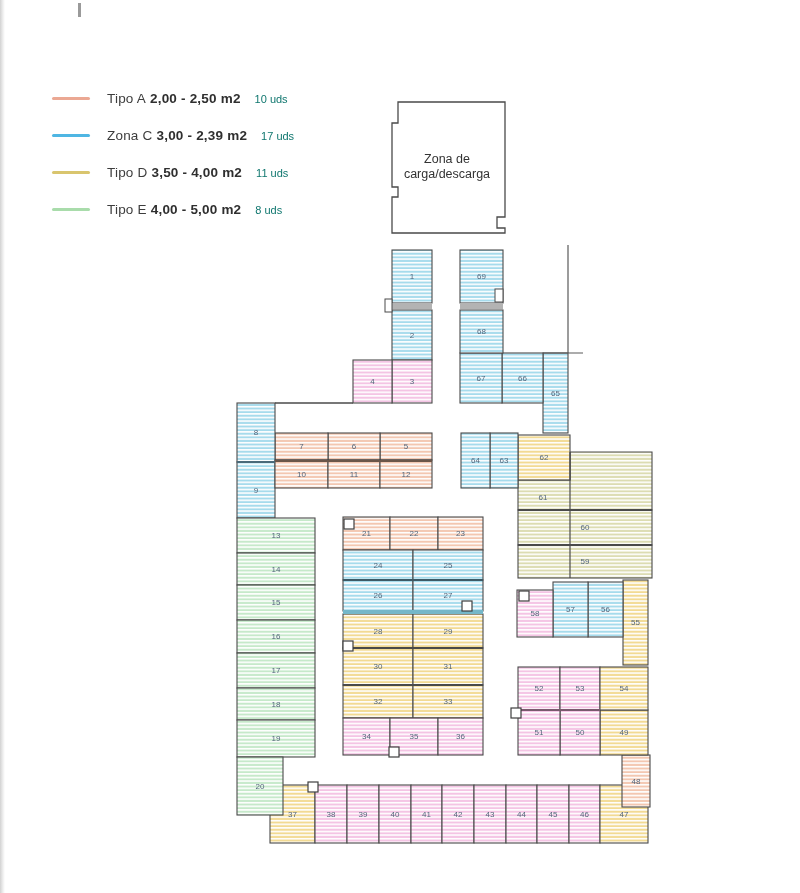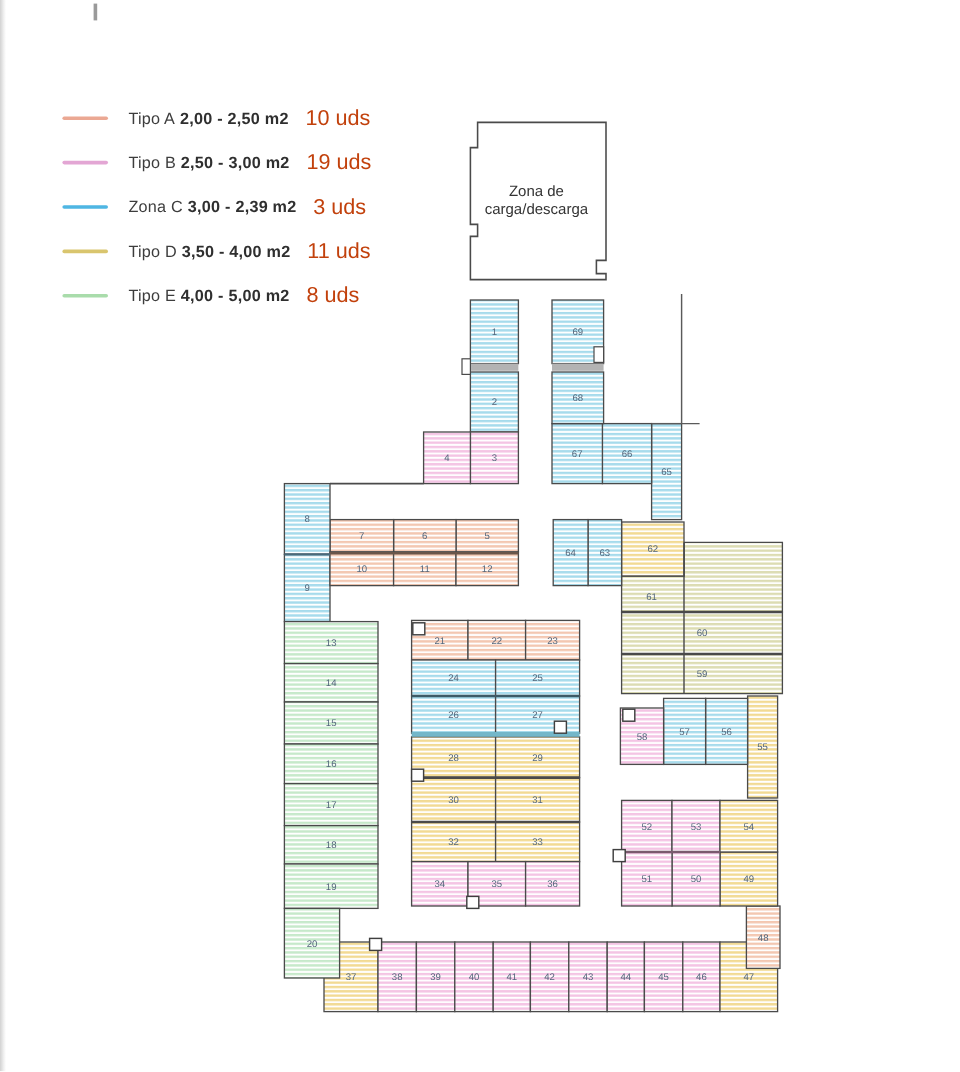--- a/index.html
+++ b/index.html
@@ -6,46 +6,41 @@
   .page{position:relative;width:800px;height:893px;background:#ffffff;overflow:hidden;
         font-family:"Liberation Sans", sans-serif;}
   .edge-shadow{position:absolute;left:0;top:0;width:5px;height:893px;
         background:linear-gradient(to right,#d2d2d2,#efefef 60%,rgba(255,255,255,0));}
   .top-tick{position:absolute;left:78px;top:3px;width:3px;height:14px;background:#9a9a9a;}
   .legend{position:absolute;left:52px;top:80px;}
   .legend-row{display:flex;align-items:center;height:37px;white-space:nowrap;}
   .swatch{display:inline-block;width:38px;height:3px;border-radius:2px;margin-right:17px;flex:0 0 auto;}
   .lg-text{font-size:13.5px;color:#3d3d3d;letter-spacing:.2px;}
   .lg-range{font-weight:bold;margin-left:4px;color:#2f2f2f;}
-  .lg-count{font-size:18px;color:#c2410c;margin-left:14px;}
+  .lg-count{font-size:11px;color:#0f766e;margin-left:14px;}
   svg{position:absolute;left:0;top:0;}
   .unit-label{font-family:"Liberation Sans",sans-serif;font-size:8px;fill:#54677c;}
   .zone-label{font-family:"Liberation Sans",sans-serif;font-size:12.5px;fill:#333333;}
 </style>
 </head>
 <body>
 
 <div class="page">
   <div class="edge-shadow"></div>
   <div class="top-tick"></div>
   <div class="legend">
       <div class="legend-row">
         <span class="swatch" style="background: rgb(235, 168, 147);"></span>
         <span class="lg-text"><span>Tipo A</span><span class="lg-range">2,00 - 2,50 m2</span></span>
         <span class="lg-count">10 uds</span>
       </div>
       <div class="legend-row">
-        <span class="swatch" style="background: rgb(227, 166, 212);"></span>
-        <span class="lg-text"><span>Tipo B</span><span class="lg-range">2,50 - 3,00 m2</span></span>
-        <span class="lg-count">19 uds</span>
-      </div>
-      <div class="legend-row">
         <span class="swatch" style="background: rgb(79, 182, 227);"></span>
         <span class="lg-text"><span>Zona C</span><span class="lg-range">3,00 - 2,39 m2</span></span>
-        <span class="lg-count">3 uds</span>
+        <span class="lg-count">17 uds</span>
       </div>
       <div class="legend-row">
         <span class="swatch" style="background: rgb(217, 197, 110);"></span>
         <span class="lg-text"><span>Tipo D</span><span class="lg-range">3,50 - 4,00 m2</span></span>
         <span class="lg-count">11 uds</span>
       </div>
       <div class="legend-row">
         <span class="swatch" style="background: rgb(169, 220, 171);"></span>
         <span class="lg-text"><span>Tipo E</span><span class="lg-range">4,00 - 5,00 m2</span></span>
         <span class="lg-count">8 uds</span>

